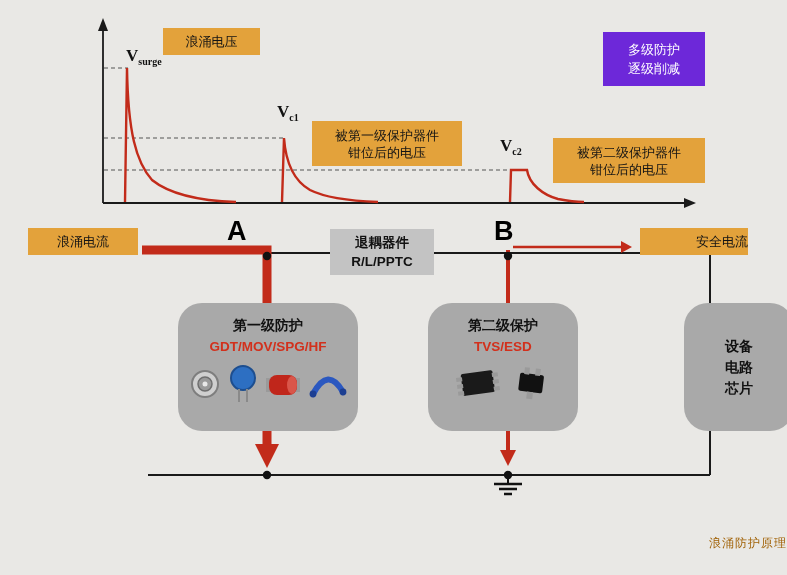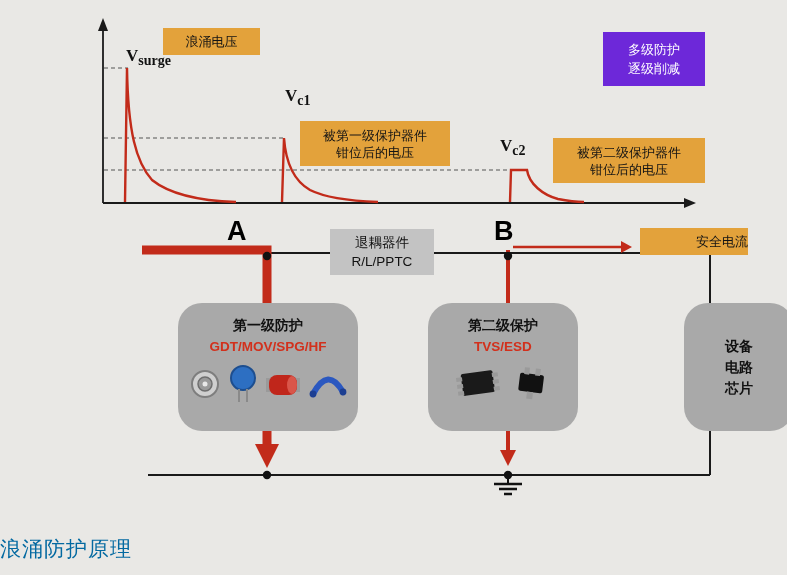--- a/index.html
+++ b/index.html
@@ -48,34 +48,34 @@
     align-items:center; justify-content:center;
     line-height:19px;
     text-align:center;
   }
   .v-label{
     font-family:"Liberation Serif", serif;
     font-weight:bold;
     font-size:17px;
     color:#111;
   }
-  .v-label sub{font-size:14px;}
+  .v-label sub{font-size:10px;}
   .node-label{
     font-size:27px;
     font-weight:bold;
     color:#000;
   }
   .components-row{
     display:flex; align-items:flex-end; justify-content:center;
     gap:4px; margin-top:8px;
   }
   .title{
-    font-size:21px;
-    color:#0369a1;
-    text-align:left;
+    font-size:12px;
+    color:#a16207;
+    text-align:right;
     letter-spacing:1px;
   }
 </style>
 </head>
 <body>
 
 <div id="stage">
 
   <svg id="wires" width="787" height="575" viewBox="0 0 787 575">
 
@@ -117,49 +117,52 @@
       <line x1="504" y1="494" x2="512" y2="494" stroke="#111" stroke-width="2.5"></line>
     </g>
   </svg>
 
   <div class="abs orange-box" style="left:163px; top:28px; width:97px; height:27px;">
     <div>浪涌电压</div>
   </div>
 
   <div class="abs v-label" style="left:126px; top:46px;"><span>V</span><sub>surge</sub></div>
 
-  <div class="abs v-label" style="left:277px; top:86px;margin-left:8px;"><span>V</span><sub>c1</sub></div>
+  <div class="abs v-label" style="left:277px; top:102px;"><span>V</span><sub>c1</sub></div>
 
   <div class="abs v-label" style="left:500px; top:136px;"><span>V</span><sub>c2</sub></div>
 
-  <div class="abs orange-box" style="left:300px; top:121px; width:150px; height:45px;">
+  <div class="abs orange-box" style="left:312px; top:121px; width:150px; height:45px;">
     <div>被第一级保护器件</div>
     <div>钳位后的电压</div>
   </div>
 
   <div class="abs orange-box" style="left:553px; top:138px; width:152px; height:45px;">
     <div>被第二级保护器件</div>
     <div>钳位后的电压</div>
   </div>
 
   <div class="abs blue-box" style="left:603px; top:32px; width:102px; height:54px;">
     <div>多级防护</div>
     <div>逐级削减</div>
   </div>
 
+  <div class="abs orange-box" style="left:28px; top:228px; width:110px; height:27px;">
+    <div>浪涌电流</div>
+  </div>
 
   <div class="abs orange-box" style="left:640px; top:228px; width:108px; height:27px;align-items:flex-end;">
     <div>安全电流</div>
   </div>
 
   <div class="abs node-label" style="left:227px; top:216px;">A</div>
 
   <div class="abs node-label" style="left:494px; top:216px;">B</div>
 
-  <div class="abs decoupling-box" style="left:330px; top:229px; width:104px; height:46px;">
+  <div class="abs decoupling-box" style="left:330px; top:229px; width:104px; height:46px;font-weight:bold;">
     <div>退耦器件</div>
     <div>R/L/PPTC</div>
   </div>
 
   <div class="abs gray-round" style="left:178px; top:303px; width:180px; height:128px;">
     <div class="box-title">第一级防护</div>
     <div class="box-devices">GDT/MOV/SPG/HF</div>
     <div class="components-row">
       <svg width="36" height="44" viewBox="0 0 36 44">
         <circle cx="18" cy="22" r="13" fill="#cfcfcf" stroke="#7e7e7e" stroke-width="2"></circle>

